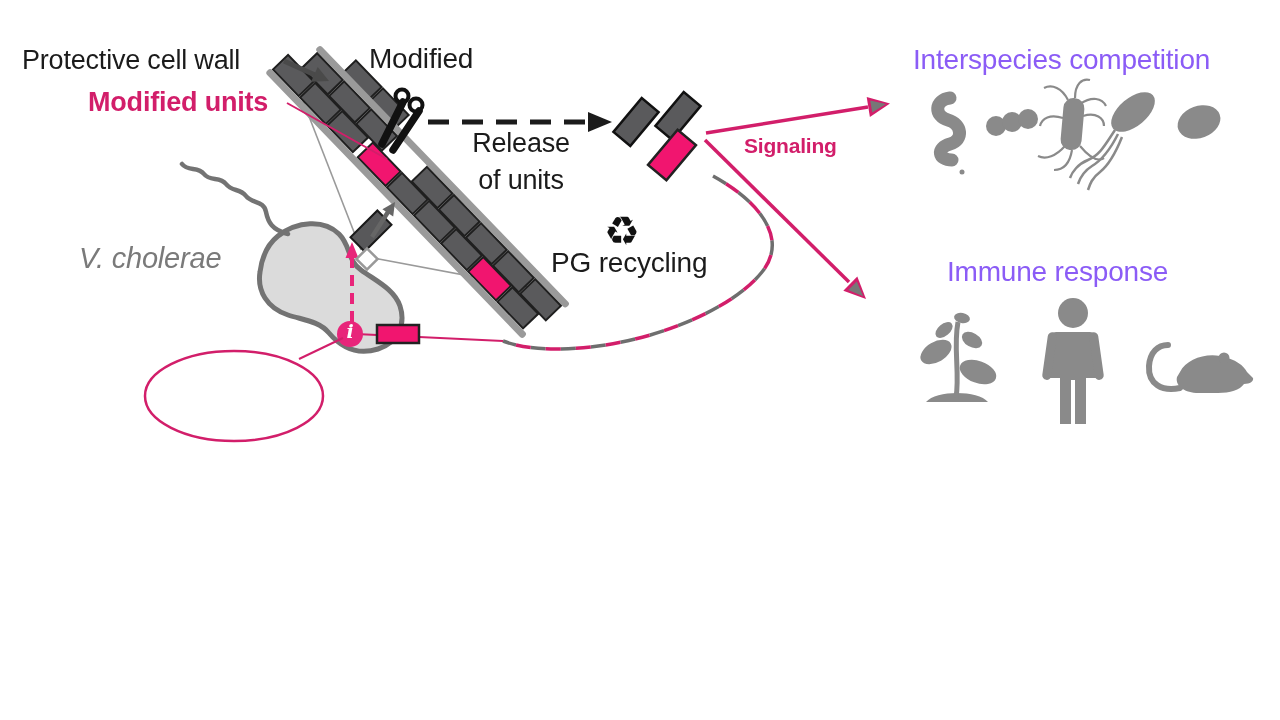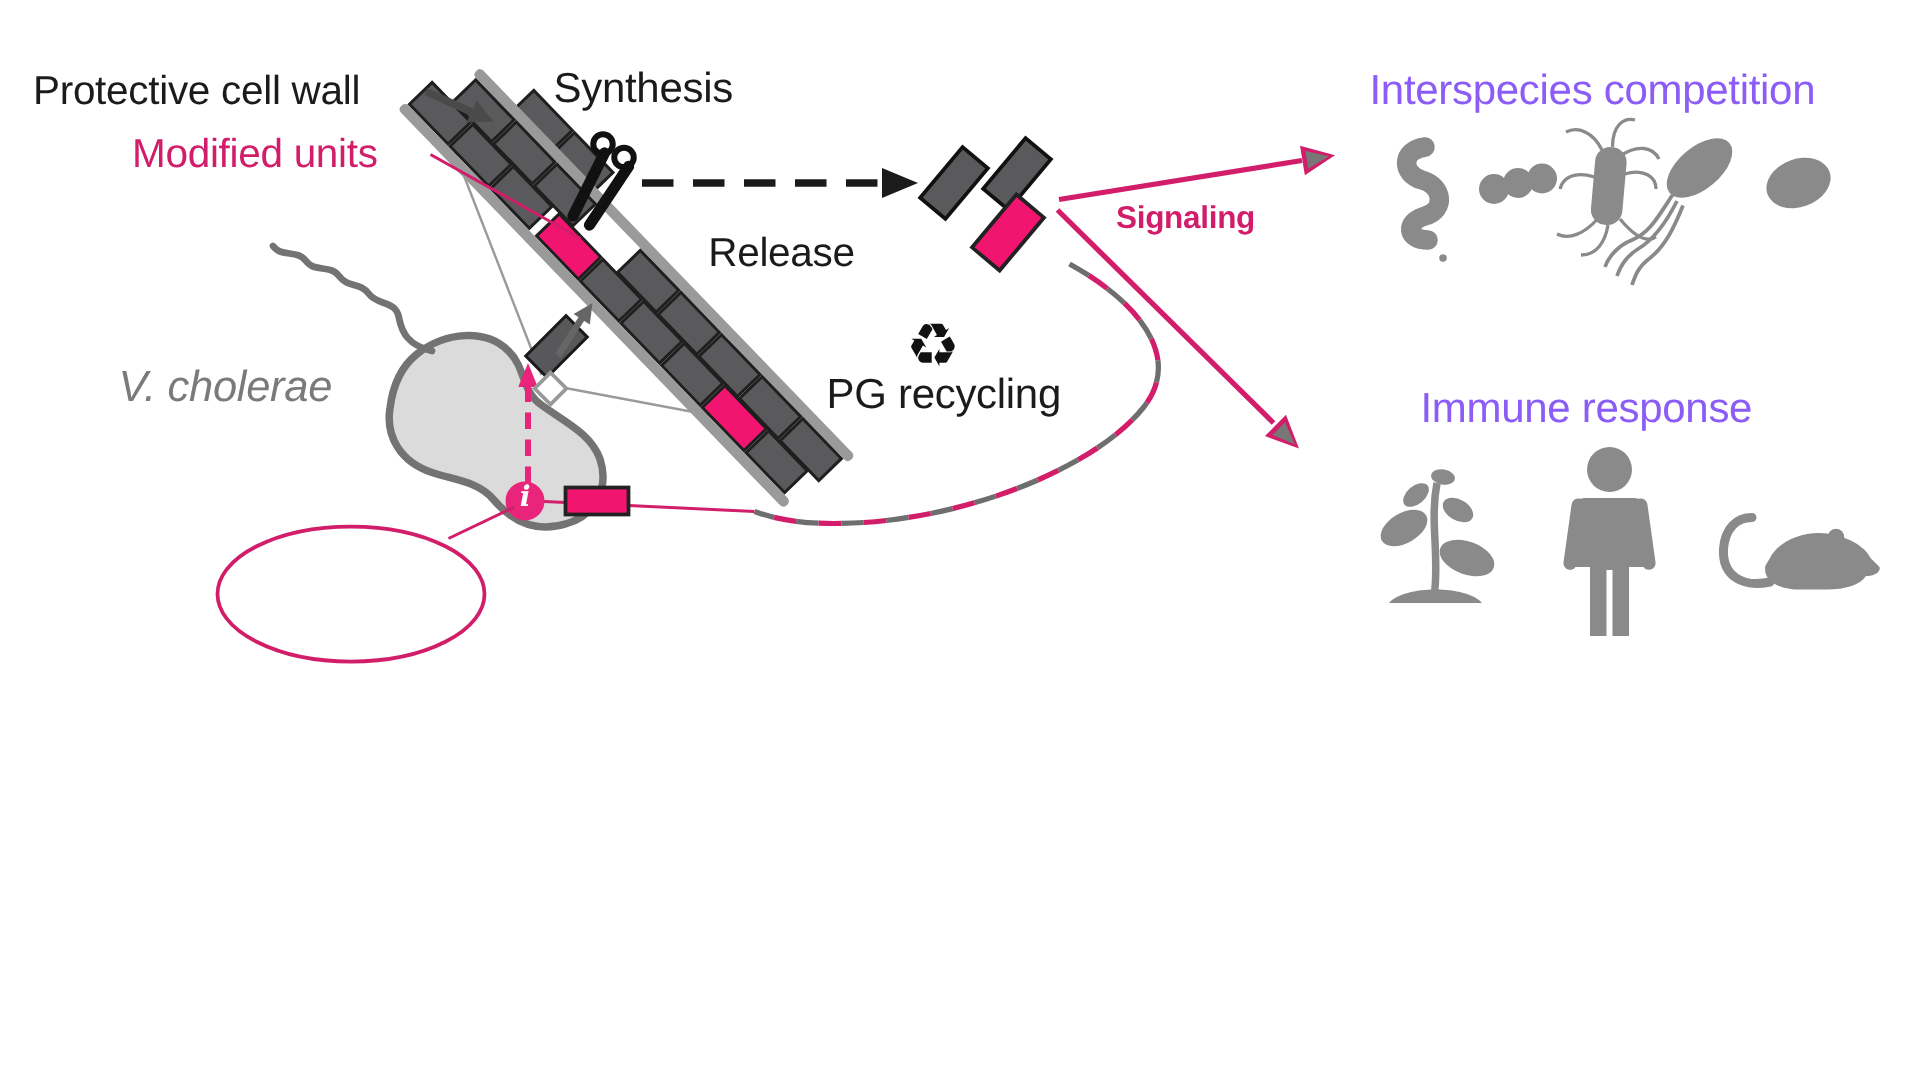--- a/index.html
+++ b/index.html
@@ -1,21 +1,21 @@
 <!DOCTYPE html>
 <html><head>
 <meta charset="utf-8">
 <style>
   html,body{margin:0;padding:0;background:#ffffff;}
   #canvas{position:relative;width:1280px;height:712px;background:#ffffff;overflow:hidden;
           font-family:"Liberation Sans",sans-serif;}
   #gfx{position:absolute;left:0;top:0;}
   .lbl{position:absolute;white-space:nowrap;color:#1b1b1b;line-height:1.05;
        font-family:"Liberation Sans",sans-serif;letter-spacing:-0.2px;}
-  .pink{color:#d21e6a;}
+  .pink{color:#d21e6a;font-weight:bold;}
   .grayhead{color:#8b5cf6;}
   .ctr{text-align:center;}
 </style>
 </head>
 <body>
 
 <div id="canvas">
 
   <svg id="gfx" width="1280" height="720" viewBox="0 0 1280 720">
 
@@ -182,23 +182,24 @@
                C1254,381 1250,384 1244,384 C1240,390 1230,393 1218,393 L1196,393
                C1183,392 1175,385 1177,377 Z" fill="#8a8a8a"></path>
       <circle cx="1224" cy="358" r="5.5" fill="#8a8a8a"></circle>
     </g>
   </svg>
 
   <div class="lbl" style="left:22px;top:46px;font-size:27px;">Protective cell wall</div>
 
   <div class="lbl pink" style="left:88px;top:88px;font-size:27px;">Modified units</div>
 
-  <div class="lbl" style="left:369px;top:44px;font-size:28px;">Synthesis</div>
-
-  <div class="lbl ctr" style="left:441px;top:129px;width:160px;font-size:27px;margin-top:25px;">Release</div>
+  <div class="lbl" style="left:369px;top:44px;font-size:28px;">Modified</div>
+
+  <div class="lbl ctr" style="left:441px;top:129px;width:160px;font-size:27px;">Release</div>
+  <div class="lbl ctr" style="left:441px;top:166px;width:160px;font-size:27px;">of units</div>
 
   <div class="lbl" style="left:604px;top:210px;font-size:40px;color:#111;">♻</div>
   <div class="lbl" style="left:551px;top:248px;font-size:28px;">PG recycling</div>
 
   <div class="lbl pink" style="left:744px;top:135px;font-size:21px;font-weight:600;">Signaling</div>
 
   <div class="lbl grayhead" style="left:913px;top:45px;font-size:28px;">Interspecies competition</div>
 
   <div class="lbl" style="left:79px;top:243px;font-size:29px;font-style:italic;color:#7a7a7a;">V. cholerae</div>
 

